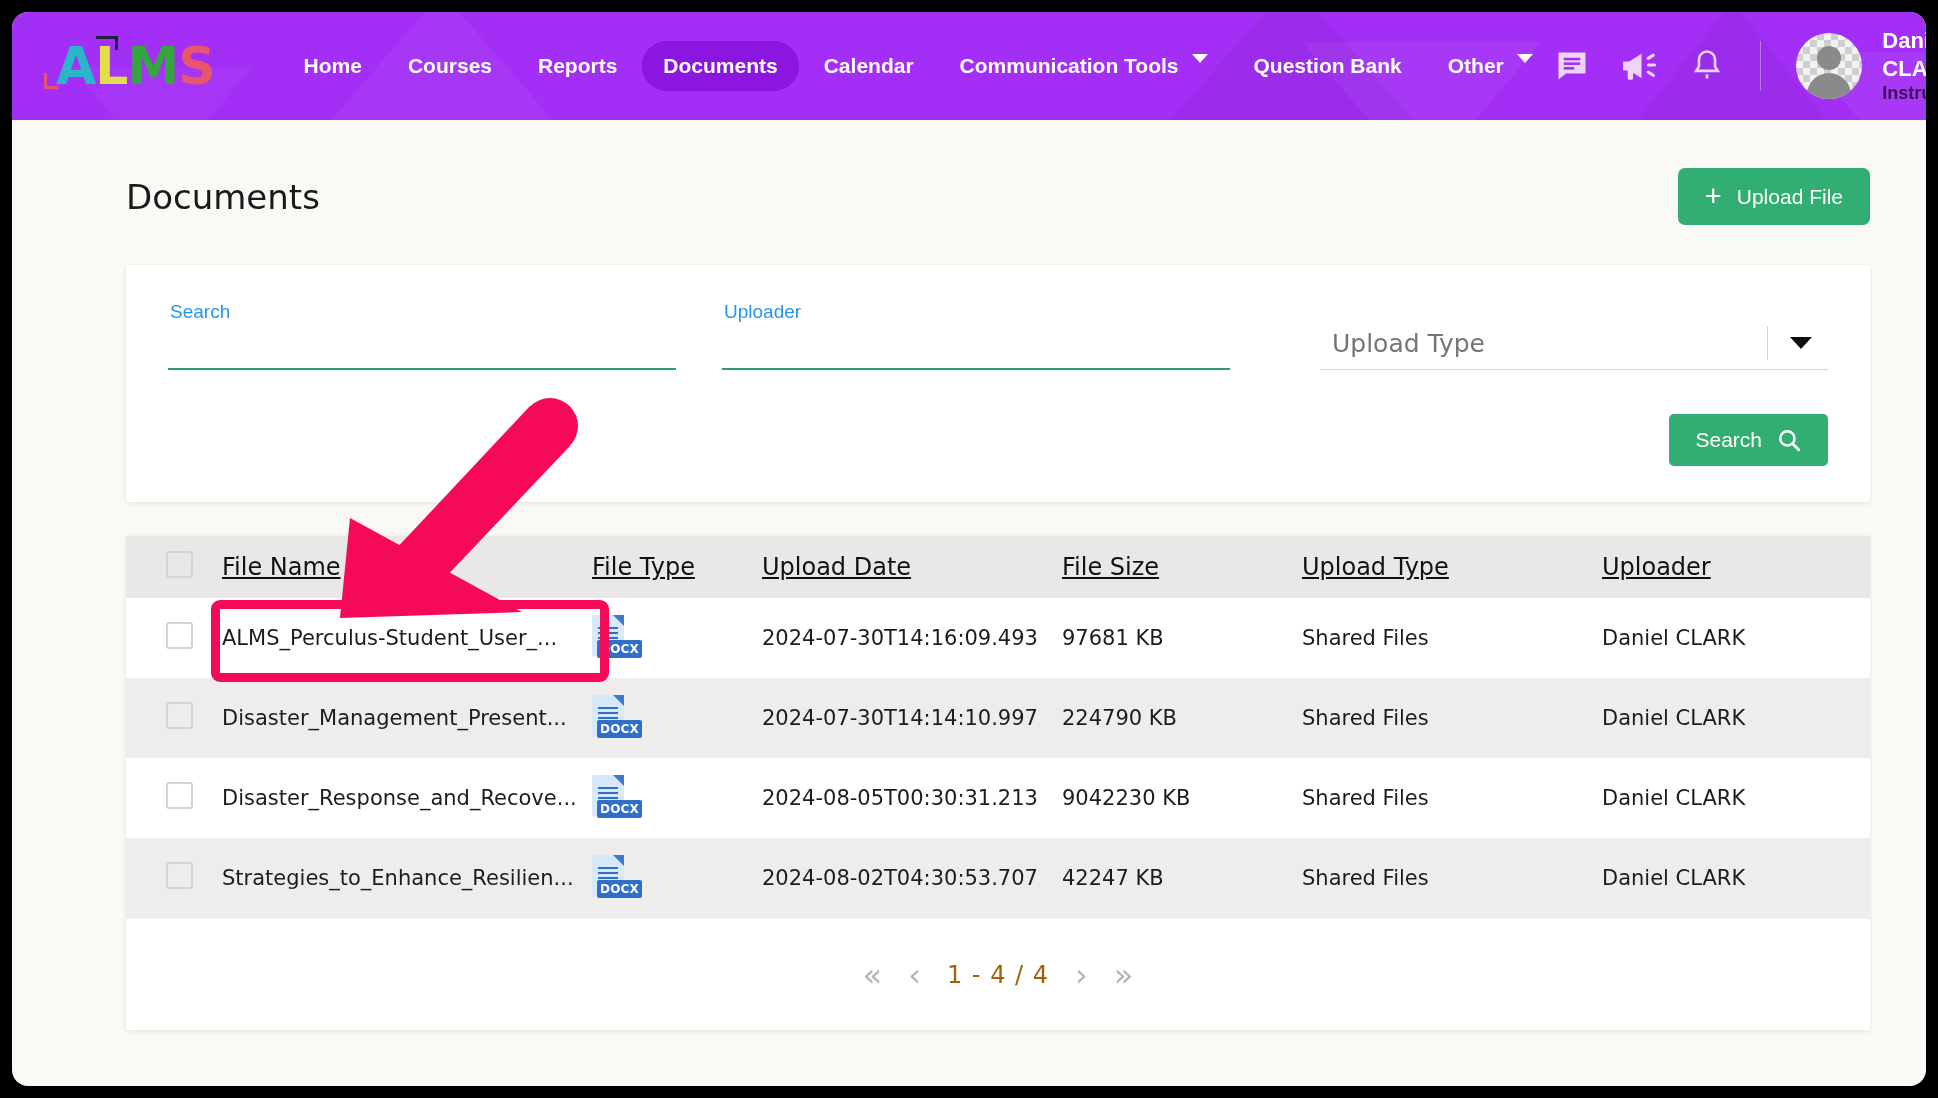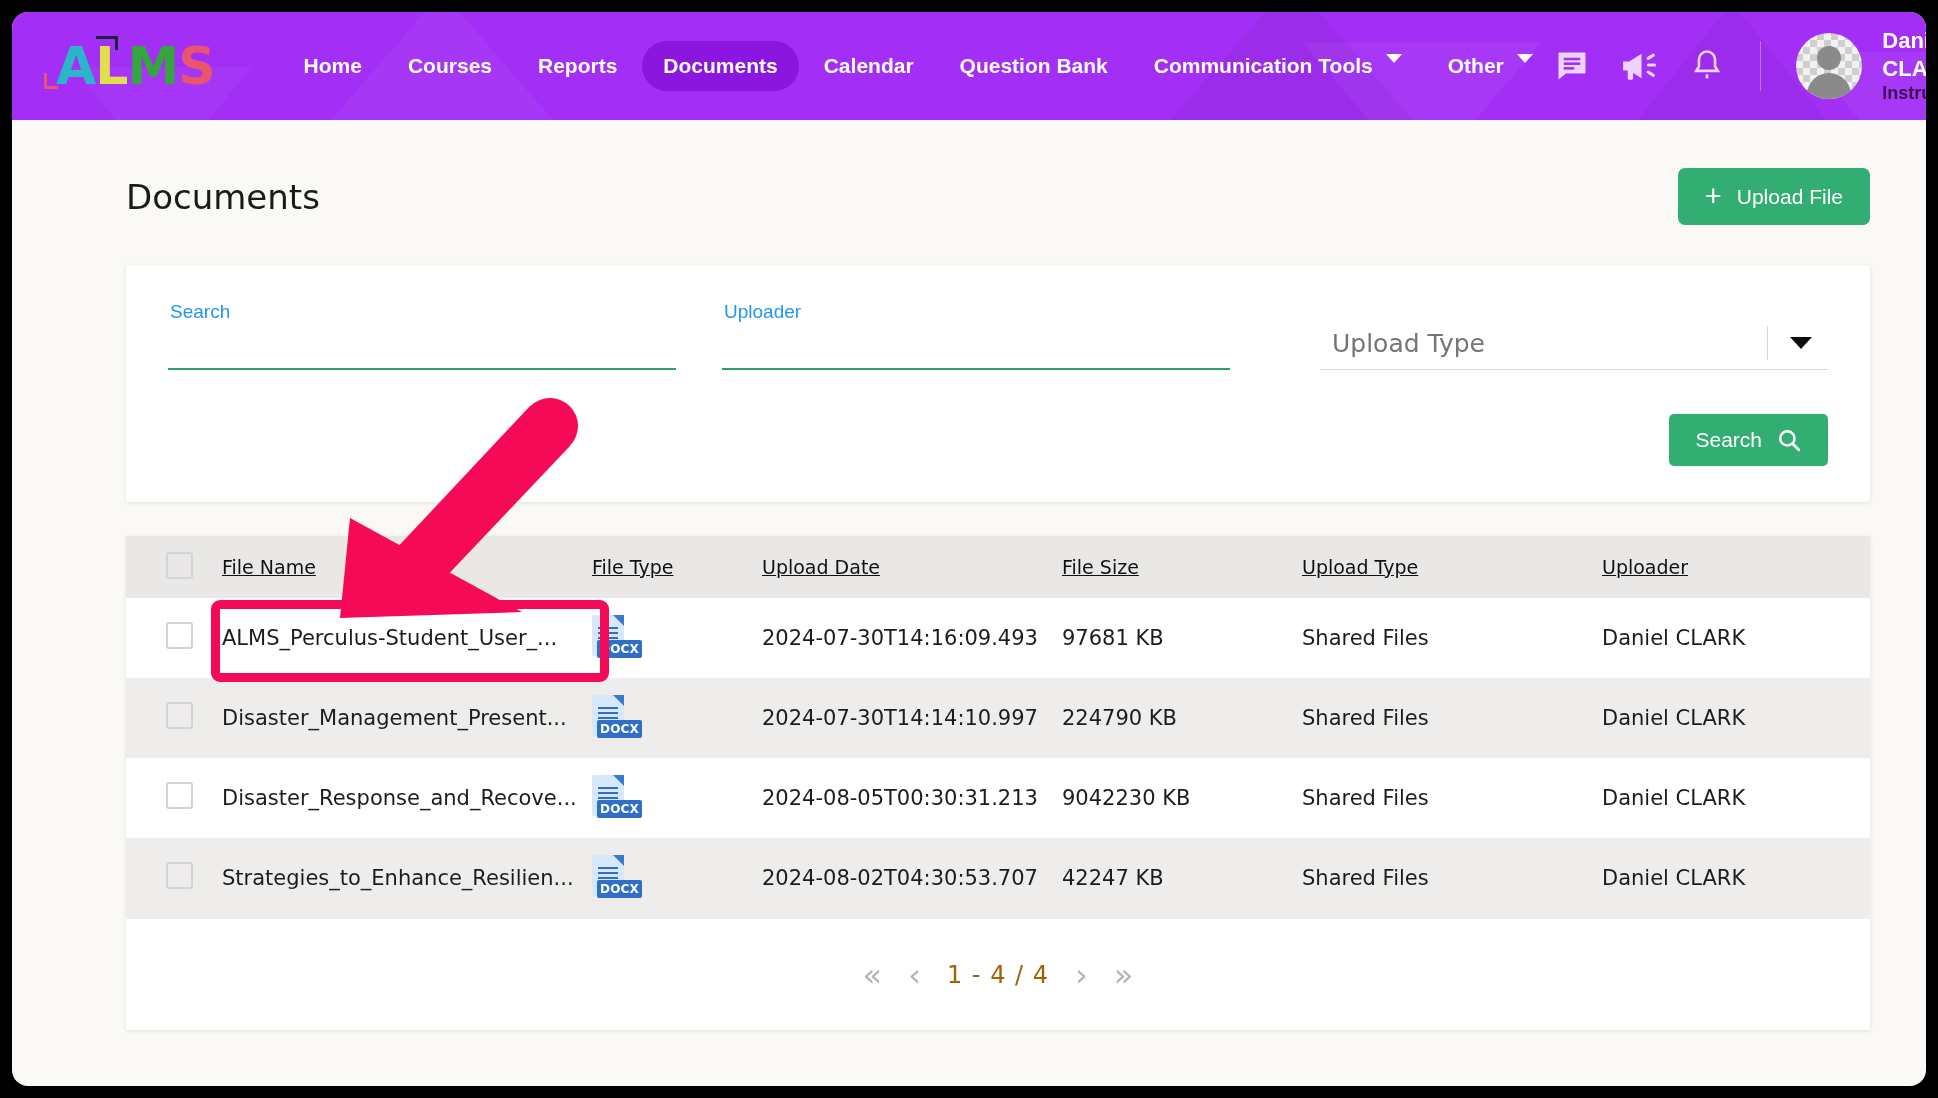--- a/index.html
+++ b/index.html
@@ -229,21 +229,21 @@
   
   #table-card {
     margin: 34px 56px 0 114px;
     background: #ffffff;
     box-shadow: 0 1px 4px rgba(0,0,0,0.10);
   }
   table { width: 100%; border-collapse: collapse; }
   thead tr { background: #e9e8e6; height: 62px; }
   thead th {
     text-align: left;
-    font-size: 19px;
+    font-size: 24px;
     font-weight: 400;
     color: #111111;
     font-family: "DejaVu Sans", sans-serif;
     padding: 0;
   }
   thead th span.hdr { text-decoration: underline; cursor: pointer; }
   tbody tr { height: 80px; }
   tbody tr:nth-child(odd) { background: #ffffff; }
   tbody tr:nth-child(even) { background: #eeedeb; }
   tbody td {
@@ -377,25 +377,25 @@
       <div class="nav-item">
         <span>Reports</span>
       </div>
       <div class="nav-item active">
         <span>Documents</span>
       </div>
       <div class="nav-item">
         <span>Calendar</span>
       </div>
       <div class="nav-item">
-        <span>Question Bank</span>
-      </div>
-      <div class="nav-item">
         <span>Communication Tools</span>
         <span class="caret"></span>
+      </div>
+      <div class="nav-item">
+        <span>Question Bank</span>
       </div>
       <div class="nav-item">
         <span>Other</span>
         <span class="caret"></span>
       </div>
     </div>
 
     <div id="header-right">
       <div class="hicon">
         <svg width="36" height="36" viewBox="0 0 24 24" aria-hidden="true">

